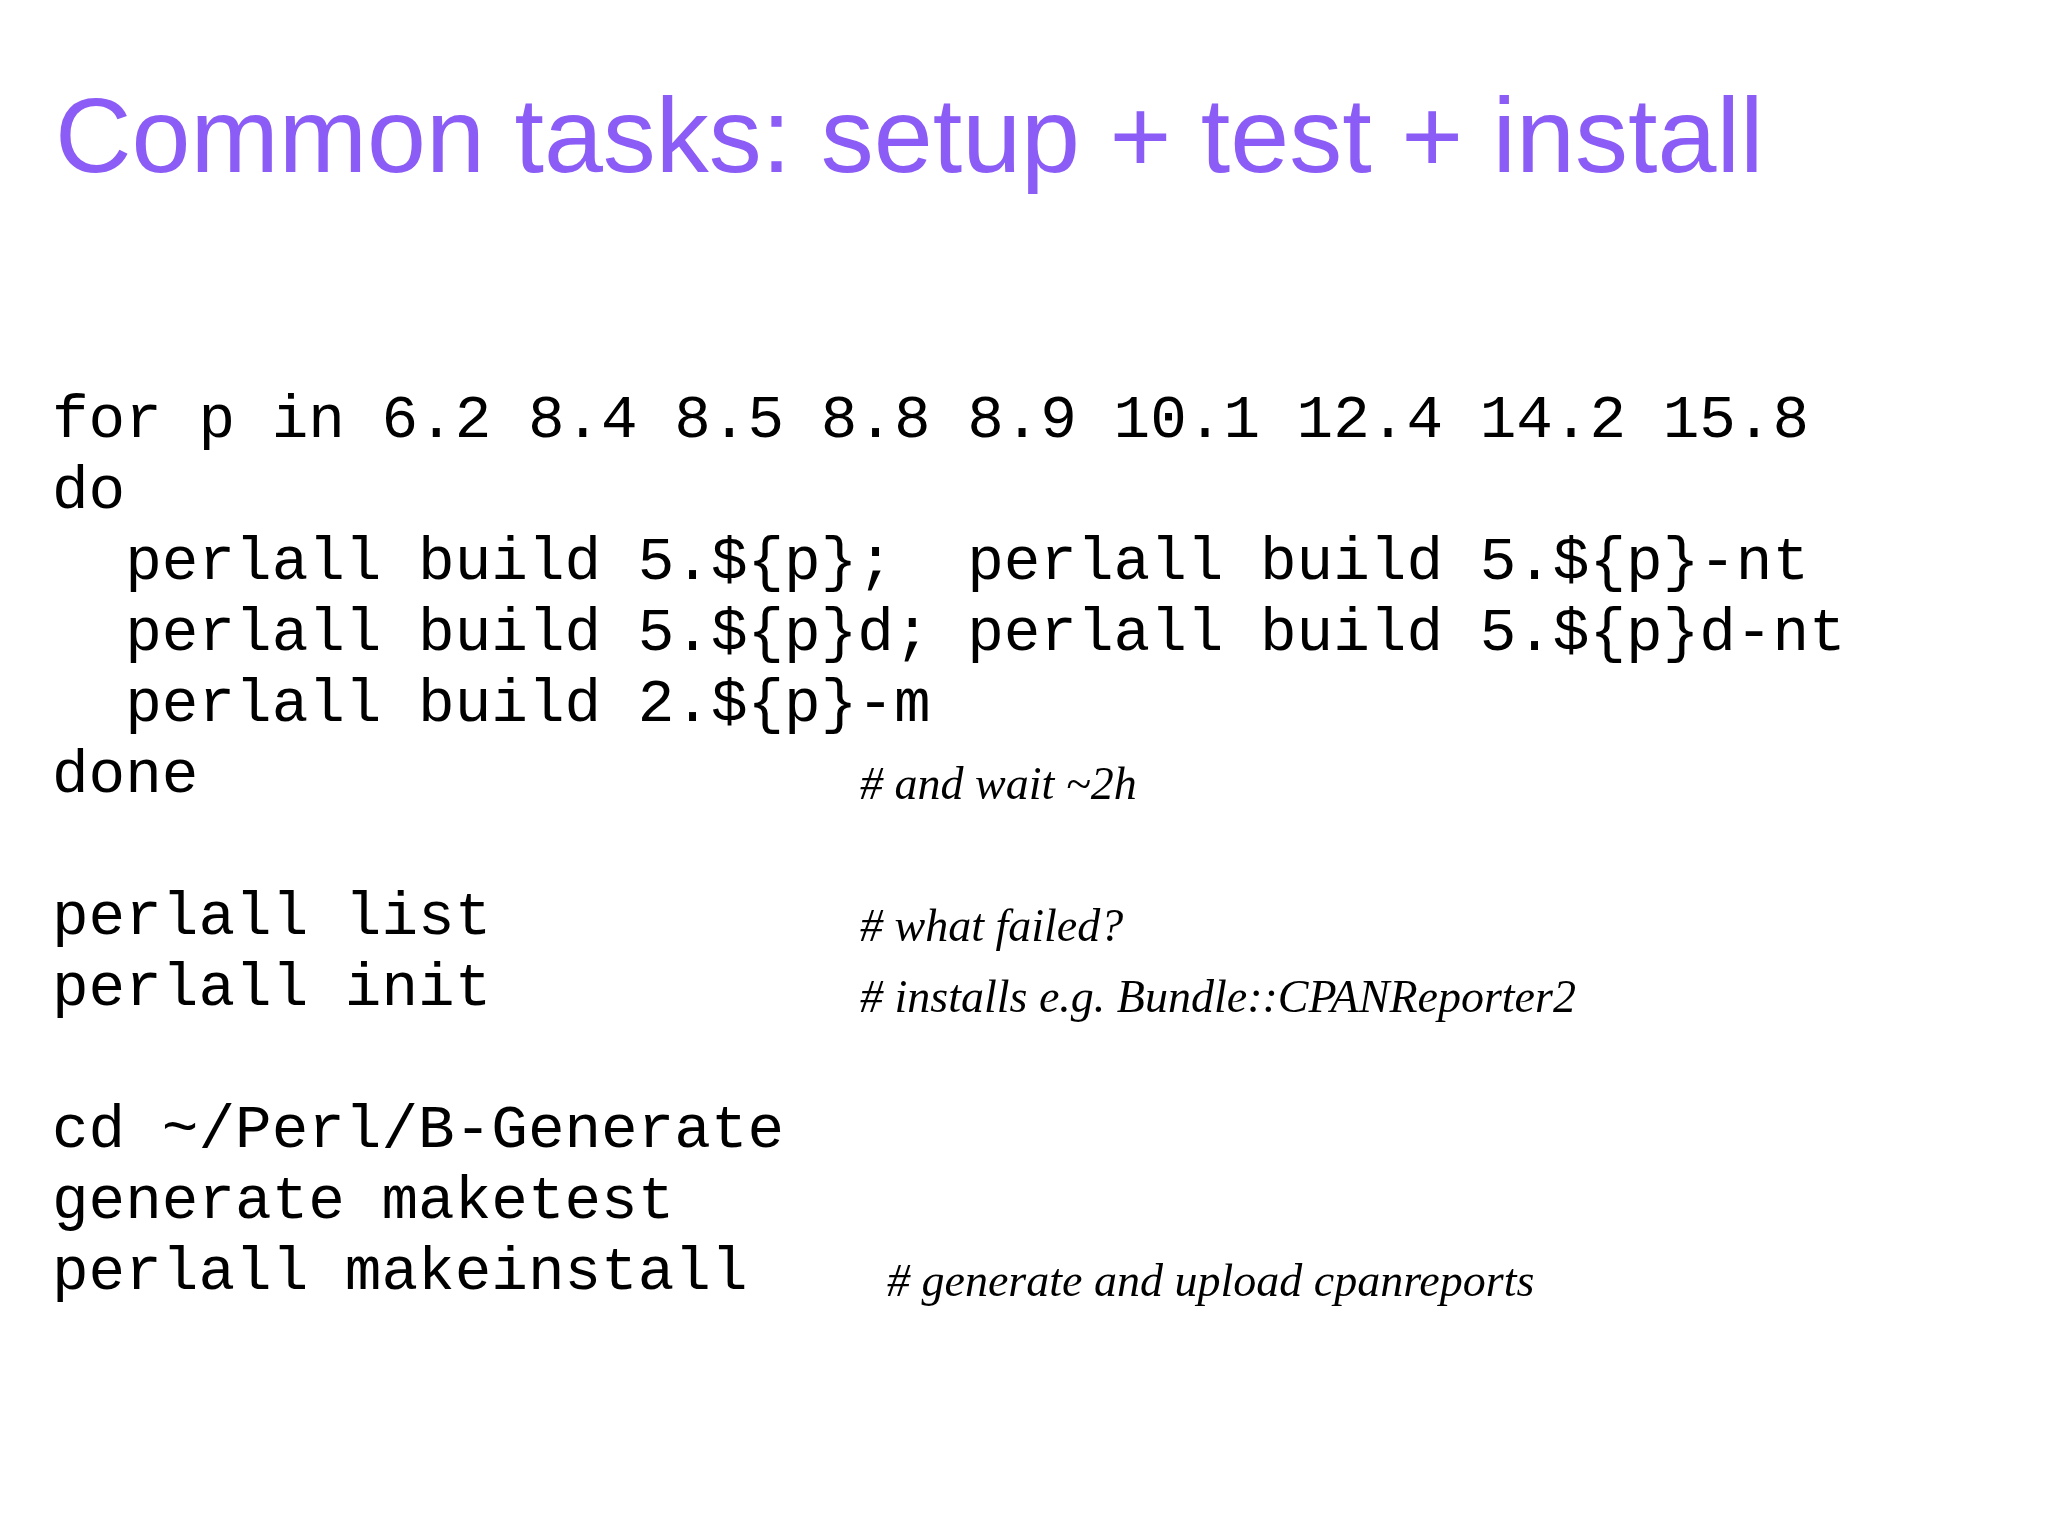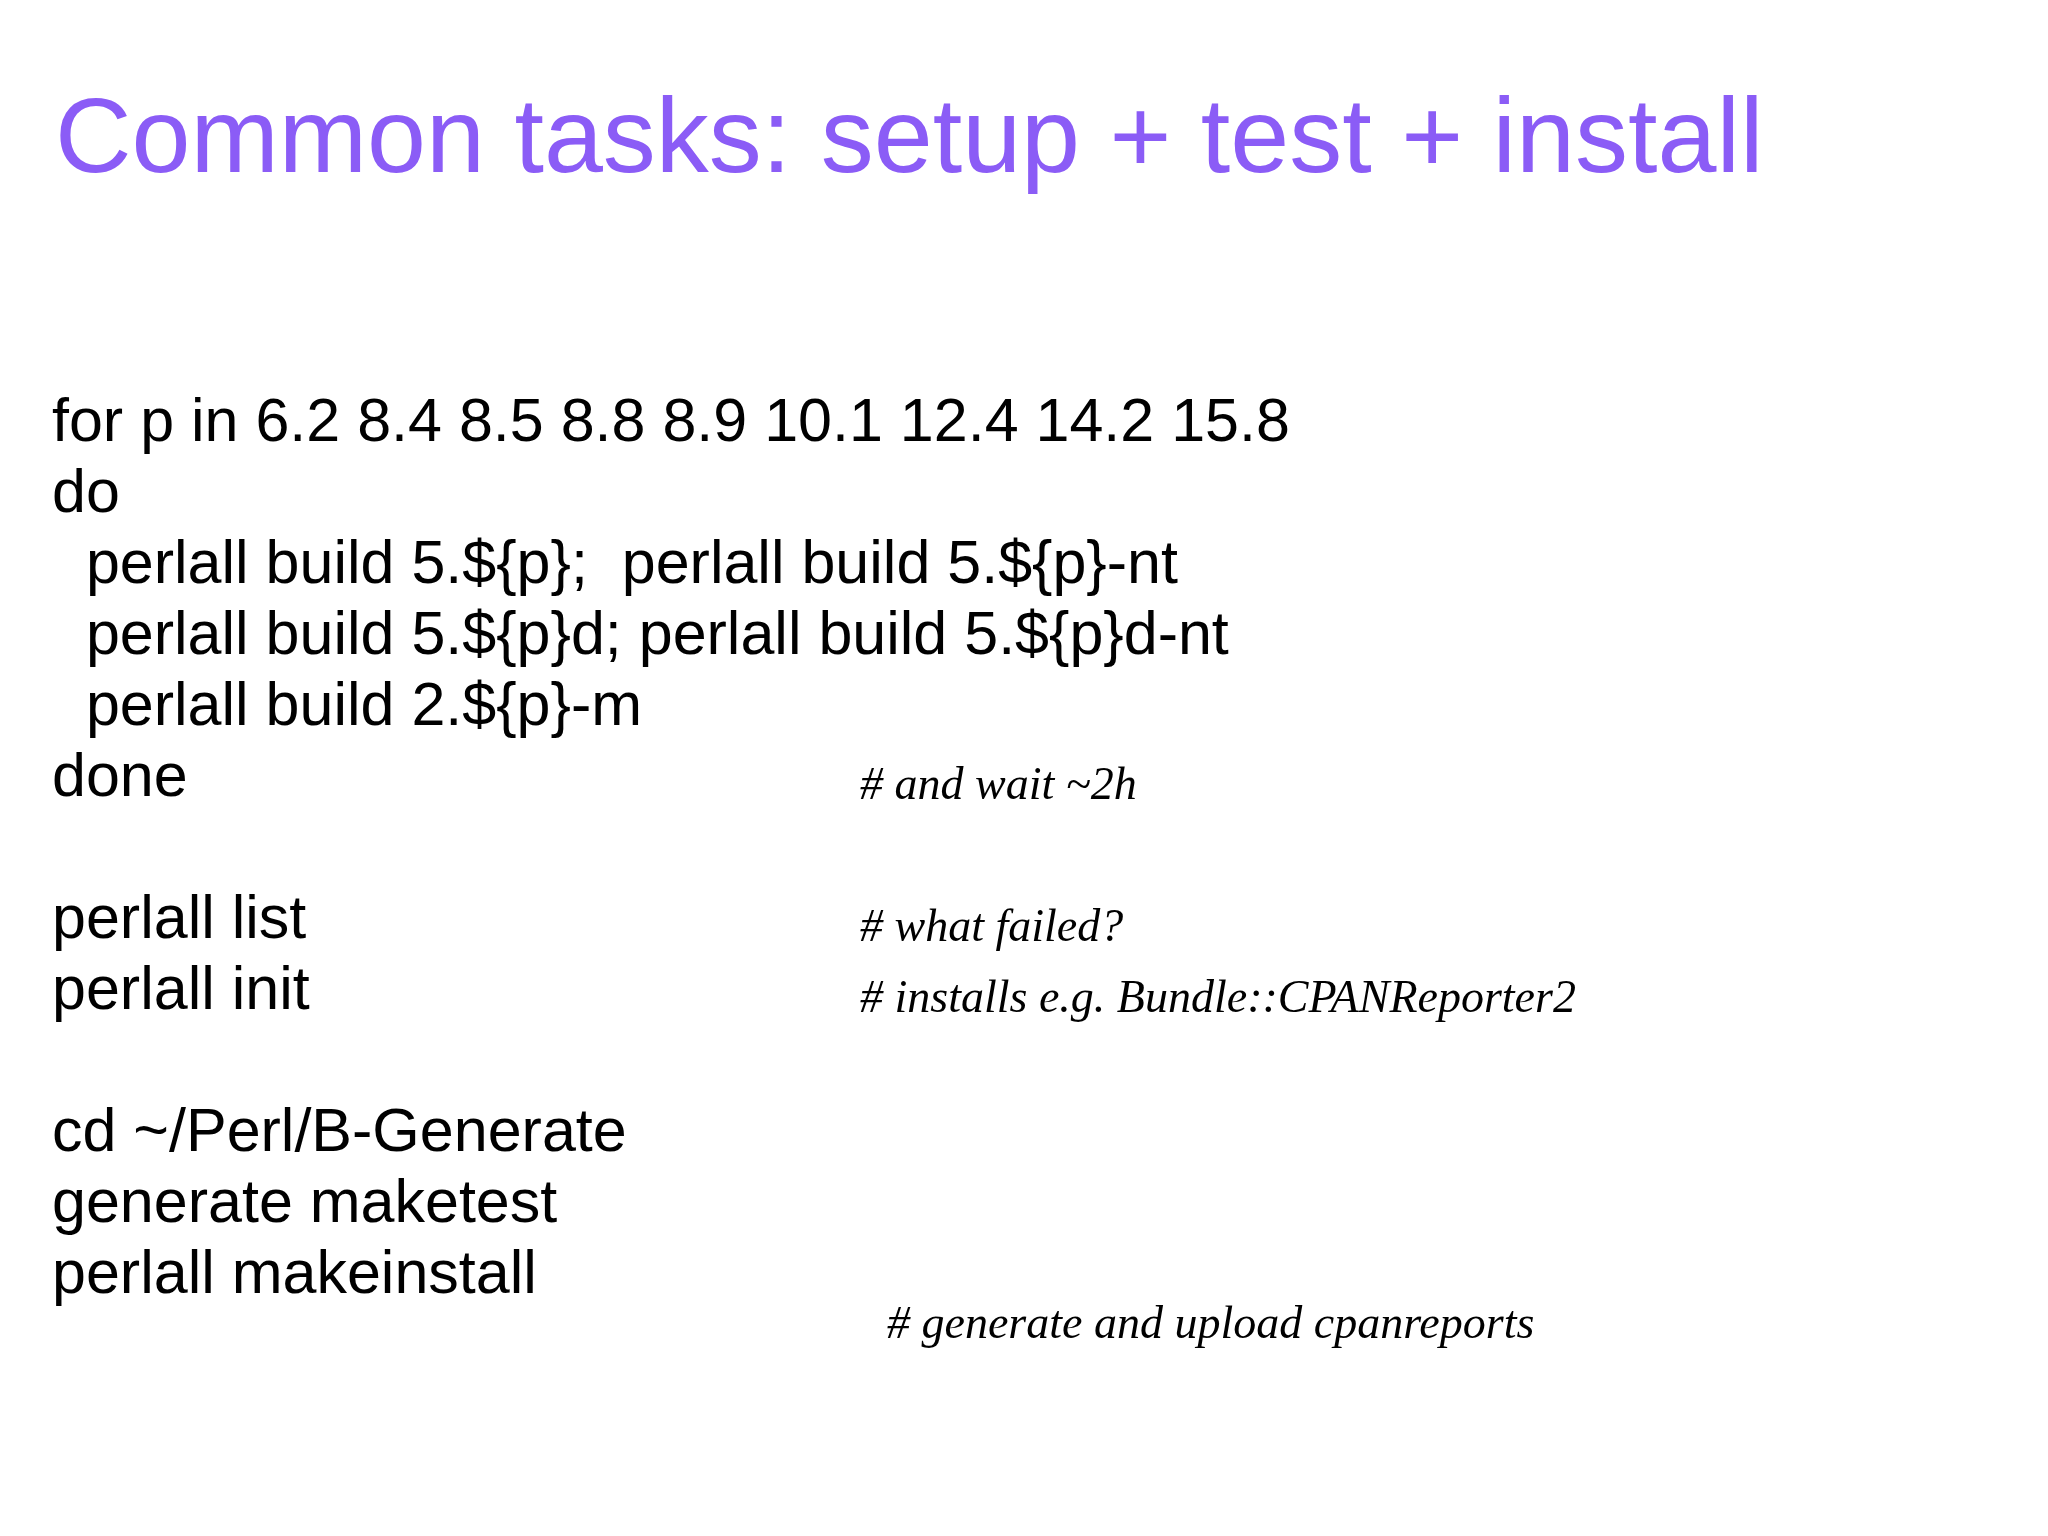--- a/index.html
+++ b/index.html
@@ -40,35 +40,35 @@
     font-size: 61px;
     line-height: 71px;
     color: #000000;
   }
   .line {
     position: relative;
     height: 71px;
     white-space: pre;
   }
   .code-text {
-    font-family: Liberation Sans, sans-serif;
+    font-family: Liberation Mono, monospace;
     white-space: pre;
   }
   .cmt {
     position: absolute;
     top: 8px;
     left: 808px;
     font-family: Liberation Serif, serif;
     font-style: italic;
     font-size: 46px;
     line-height: 71px;
     white-space: nowrap;
   }
   .cmt-indent { left: 872px; }
-  .cmt-last   { left: 835px; margin-top: 42px; }
+  .cmt-last   { left: 835px; }
 </style>
 </head>
 <body>
 
 <div class="slide">
 
   <div class="title">Common tasks: setup + test + install</div>
 
   <div class="code">
 

